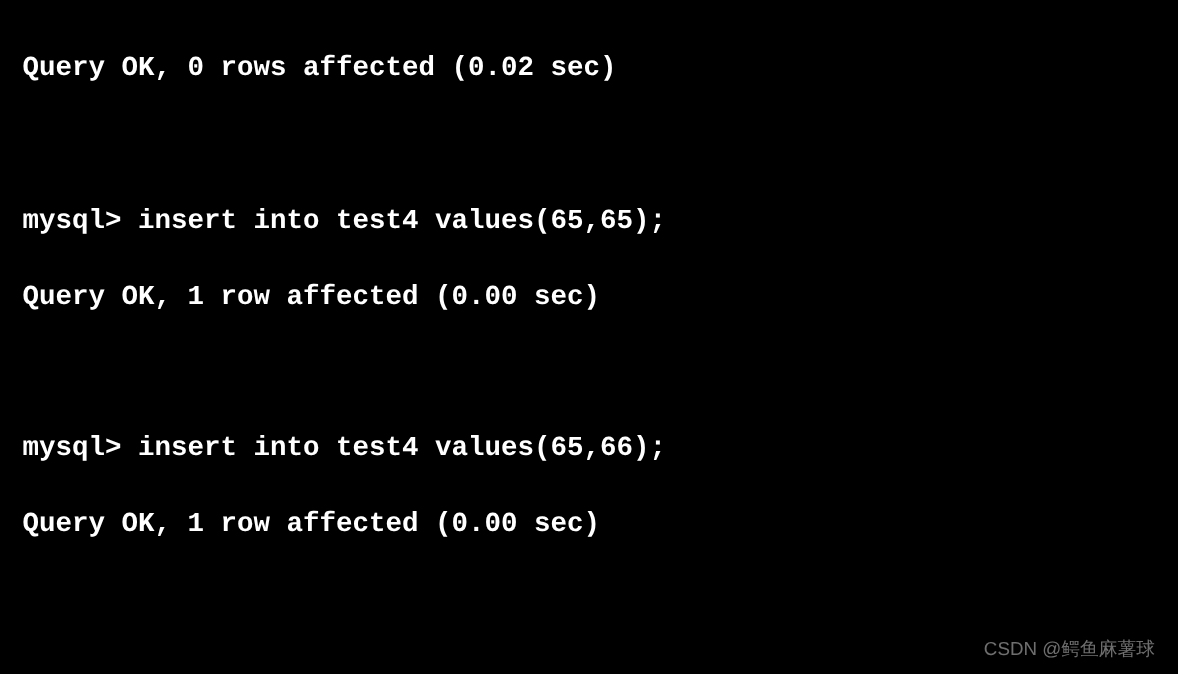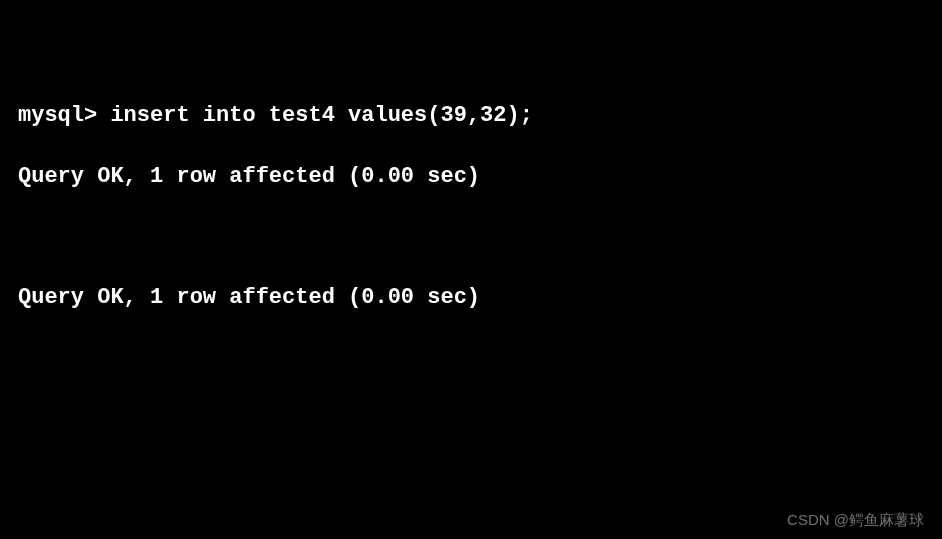--- a/index.html
+++ b/index.html
@@ -34,24 +34,26 @@
       margin-left: 37px;
     }
     .line {
       display: block;
     }
   </style>
 </head>
 <body>
 
 <div class="terminal">
+<span class="line">Query OK, 0 rows affected (0.02 sec)</span>
 <span class="line"> </span>
-<span class="line"><span>mysql&gt; </span><span>insert into test4 values(39,32);</span></span>
+<span class="line"><span>mysql&gt; </span><span>insert into test4 values(65,65);</span></span>
 <span class="line">Query OK, 1 row affected (0.00 sec)</span>
 <span class="line"> </span>
+<span class="line"><span>mysql&gt; </span><span>insert into test4 values(65,66);</span></span>
 <span class="line">Query OK, 1 row affected (0.00 sec)</span>
 <span class="line"> </span>
 
 
 
 
 
 
 
 

